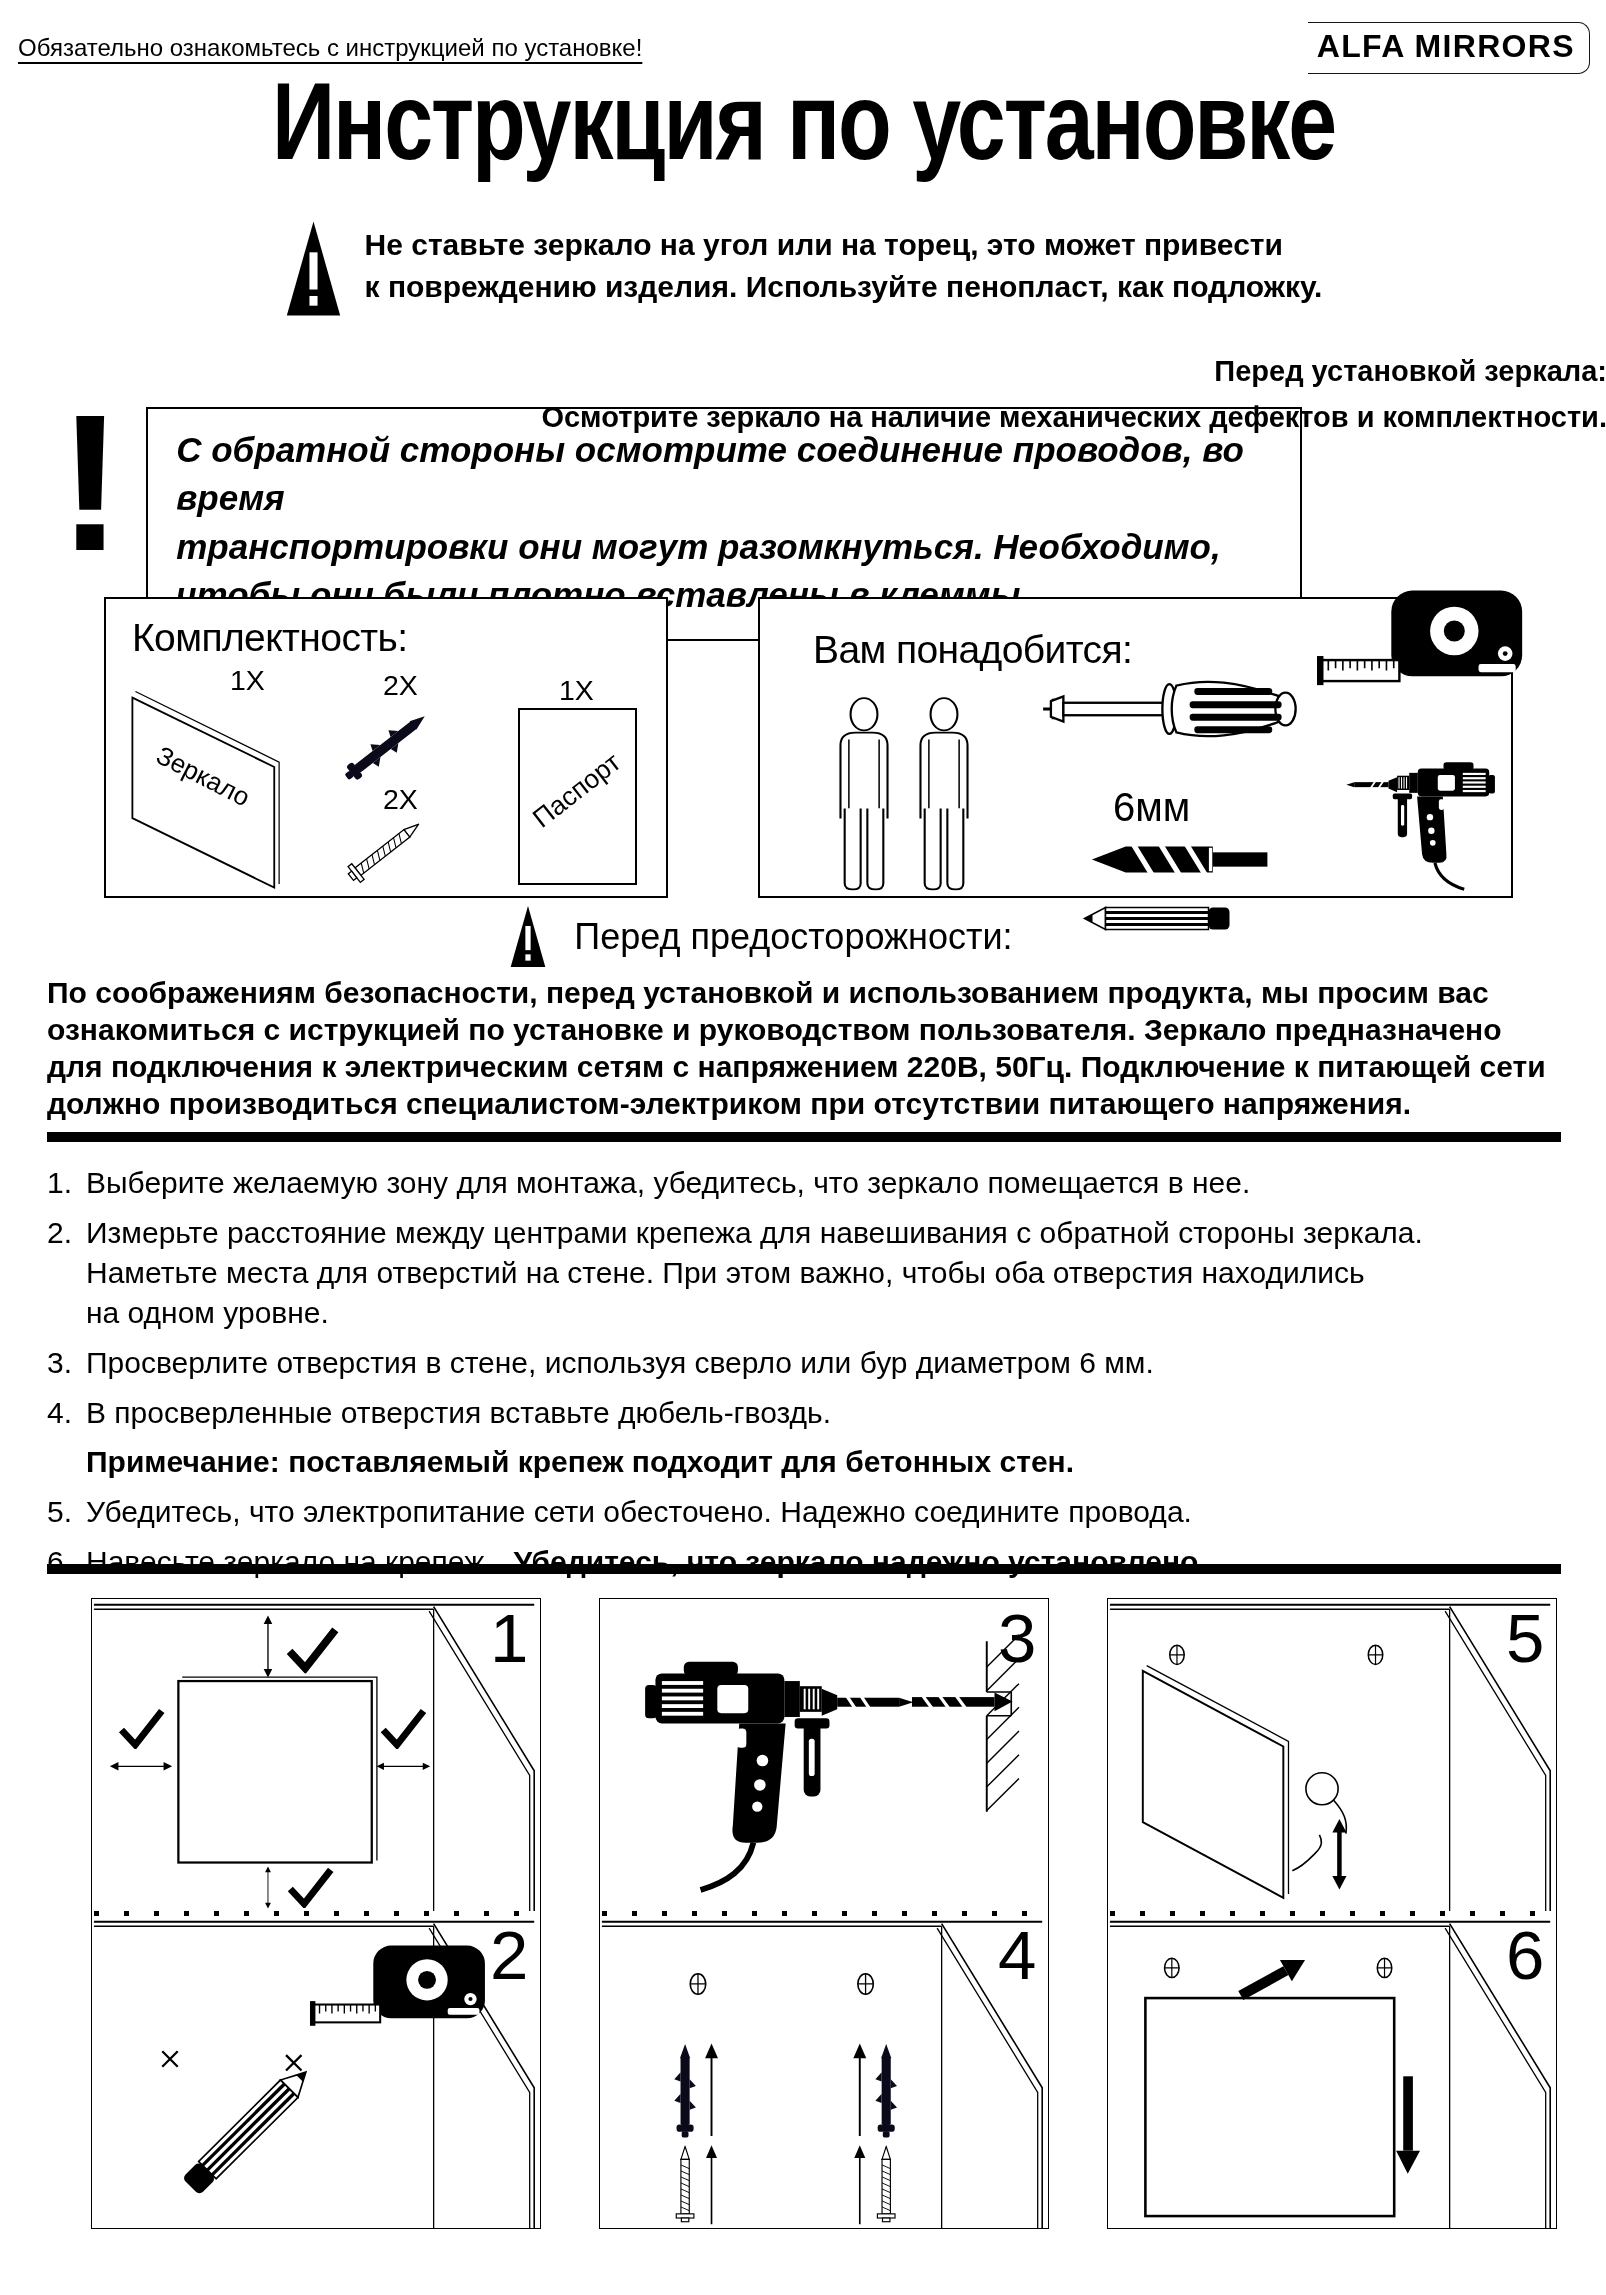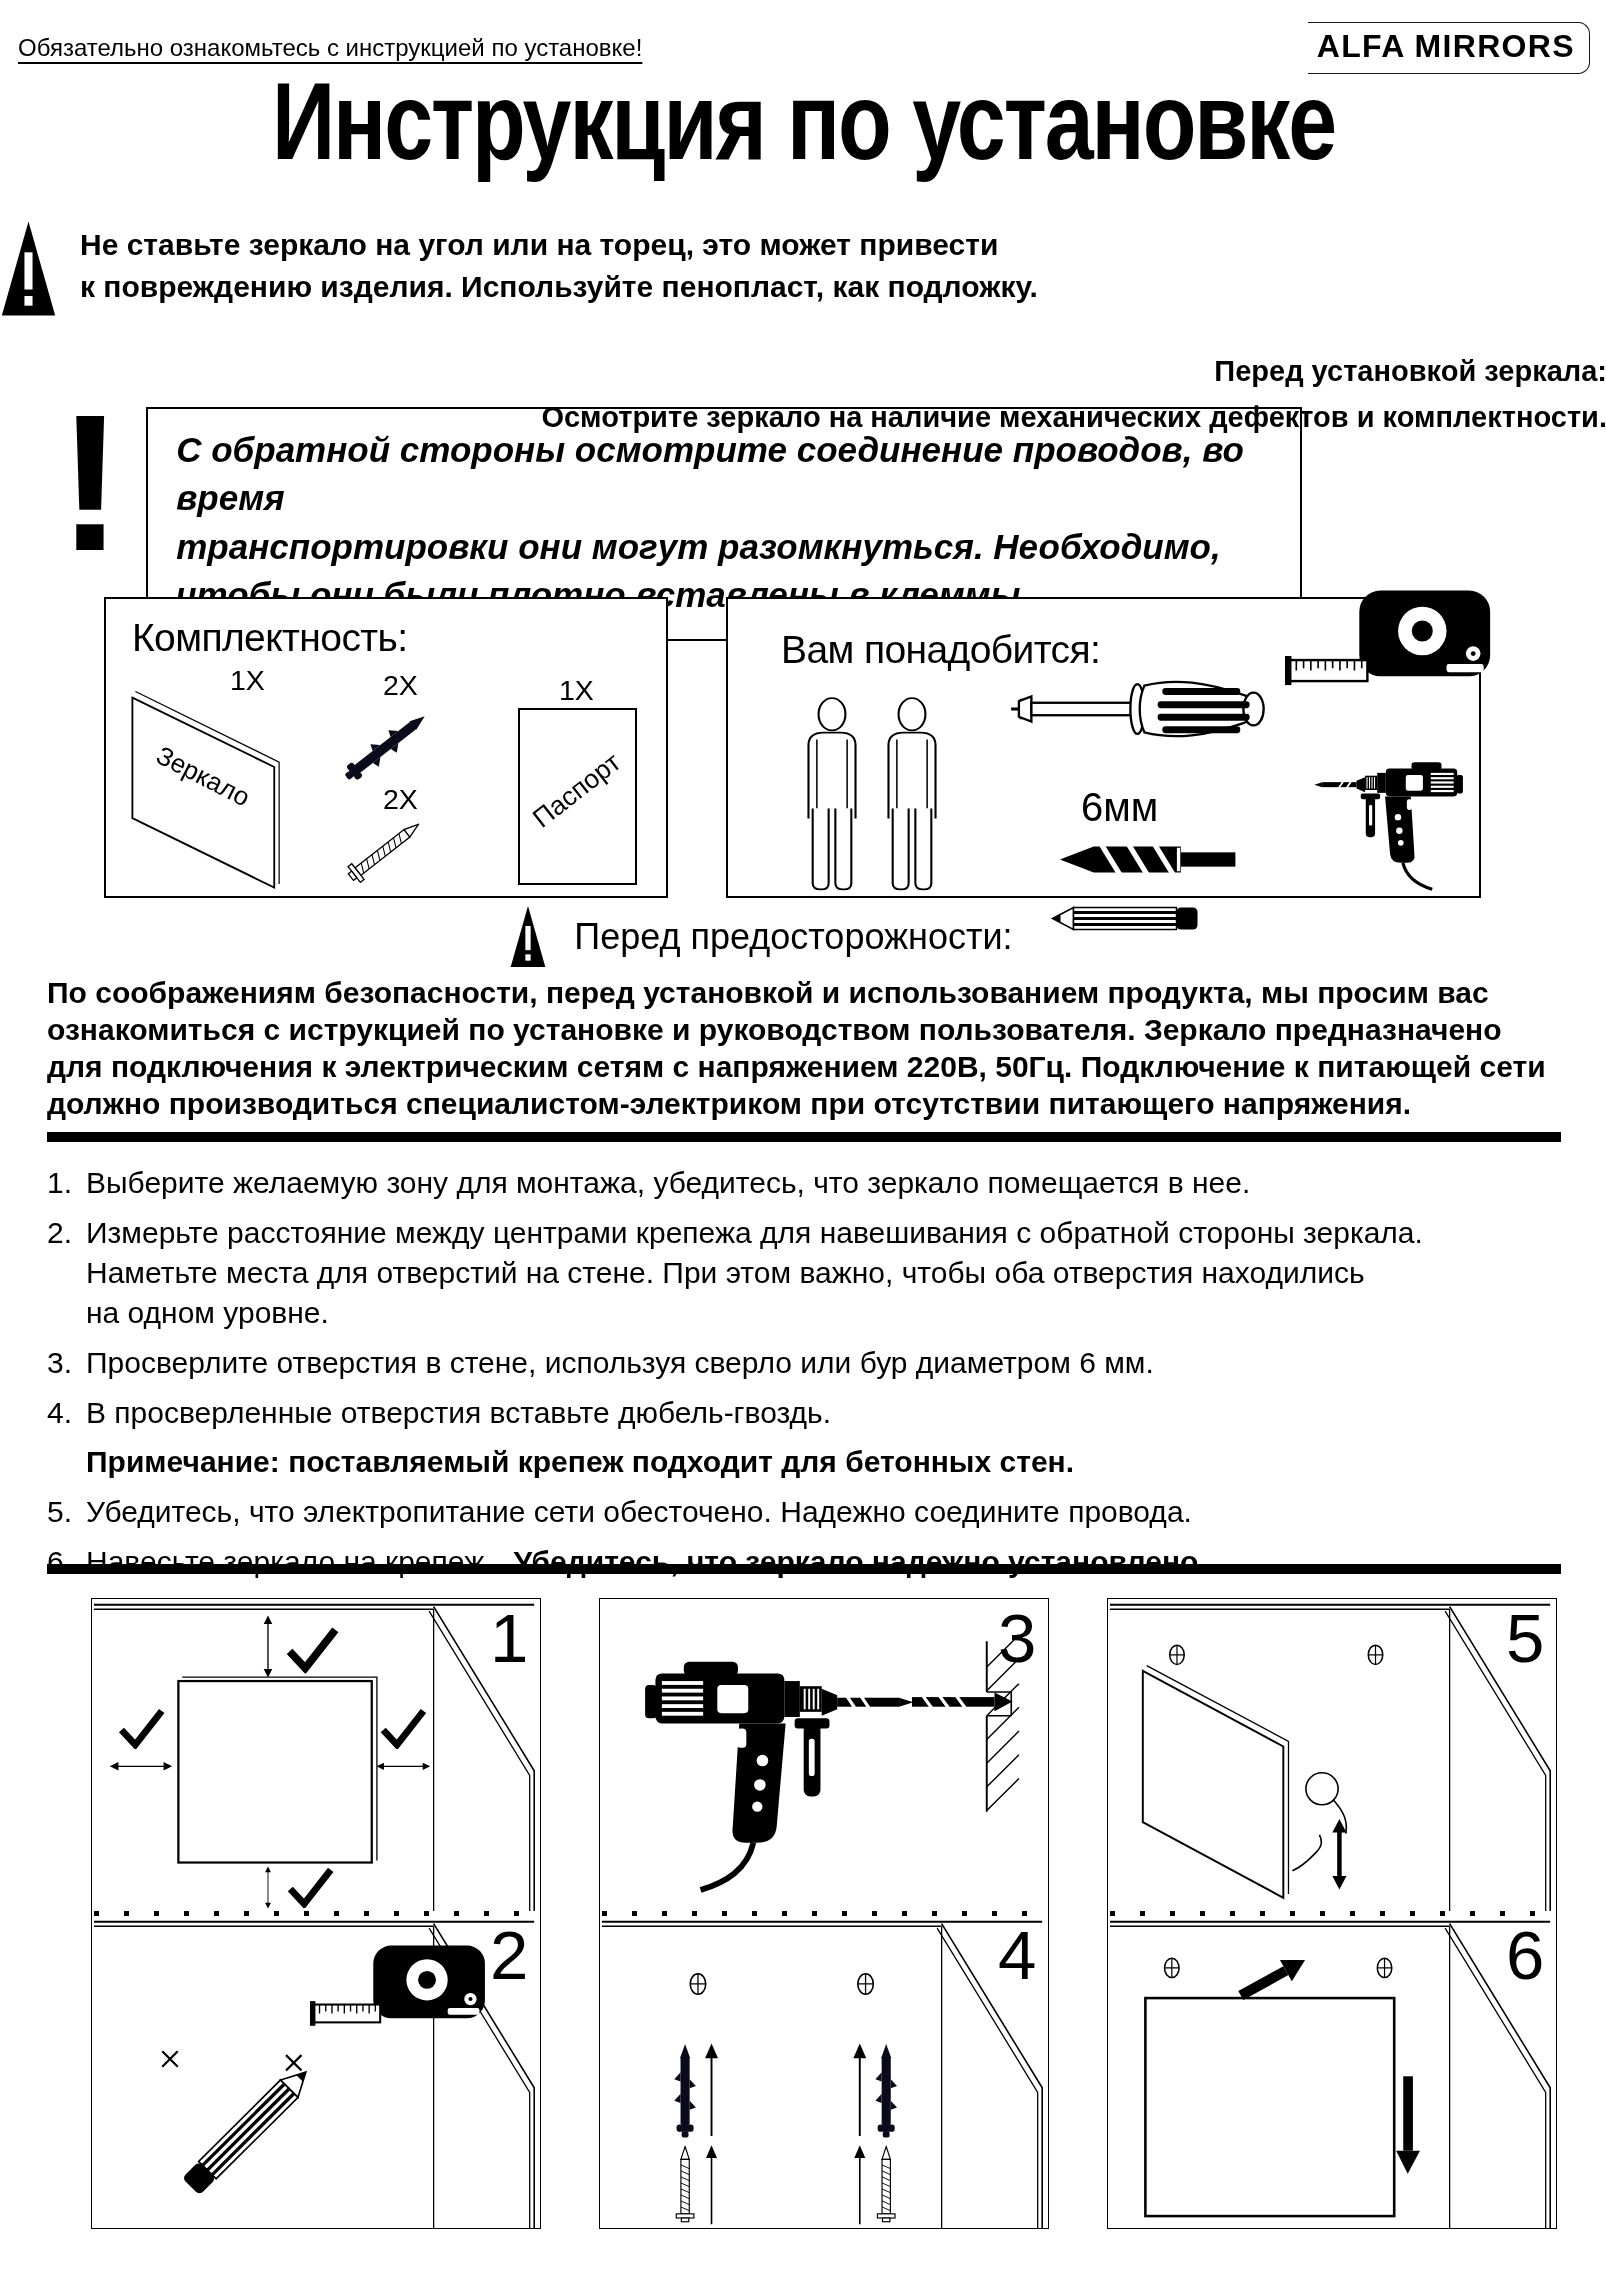--- a/index.html
+++ b/index.html
@@ -8,37 +8,37 @@
   
   .top-note{position:absolute;left:18px;top:34px;font-size:24px;
             text-decoration:underline;text-decoration-thickness:1.9px;text-underline-offset:5.8px;}
   .brand{position:absolute;right:17px;top:22px;font-size:32px;font-weight:700;letter-spacing:1.3px;
          padding:5.2px 14.2px 7.8px 9px;border:1.9px solid #161616;border-left:0;
          border-radius:0 11.7px 11.7px 0;}
   .title{position:absolute;top:57px;left:0;width:100%;text-align:center;
          font-size:110px;font-weight:700;letter-spacing:-2.6px;white-space:nowrap;}
   .title>span{display:inline-block;transform:scaleX(.80);transform-origin:center;}
   
-  .warn1{position:absolute;top:220px;left:0;width:100%;display:flex;
+  .warn1{position:absolute;top:220px;left:0;width:100%;display:flex;justify-content:center;
          align-items:flex-start;gap:23px;}
   .warn1 .tri{flex:0 0 auto;}
   .warn1 .wtxt{font-size:30px;font-weight:700;line-height:1.42;white-space:pre-line;padding-top:3.9px;}
   .before{position:absolute;top:350px;left:0;width:100%;text-align:right;
           font-size:29px;font-weight:700;line-height:1.45;}
   .before .bt{margin-bottom:3.9px;}
   
   .imp{position:absolute;top:407px;left:58px;display:flex;align-items:flex-start;gap:27px;}
   .bang{font-size:194px;font-weight:700;line-height:.78;letter-spacing:-3.9px;}
   .impbox{border:2.6px solid #000;width:1156px;padding:17px 26px 19.4px 28.5px;box-sizing:border-box;}
   .impbox .itxt{font-size:35px;font-weight:700;font-style:italic;line-height:1.38;white-space:pre-line;}
   
   .boxes{position:absolute;top:597px;left:104px;display:flex;gap:58px;}
   .pkg,.tools{border:2.6px solid #000;height:301px;position:relative;box-sizing:border-box;background:#fff;}
   .pkg{width:564px;}
-  .tools{width:755px;}
+  .tools{width:755px;margin-left:32px;}
   .boxtitle{position:absolute;font-size:39px;letter-spacing:-0.6px;}
   .qty{position:absolute;font-size:28.5px;}
   .rotlabel{position:absolute;font-size:24.6px;text-align:center;}
   .passport{position:absolute;left:412px;top:109px;width:115px;height:173px;border:2.6px solid #000;}
   .pk-dowel{position:absolute;left:264px;top:97px;width:31px;height:102px;transform:rotate(52deg);}
   .pk-screw{position:absolute;left:262px;top:207px;width:30px;height:92px;transform:rotate(52deg);}
   .t-abs{position:absolute;}
   .six{position:absolute;left:353px;top:186px;font-size:40px;}
   
   .prec-title{position:absolute;top:905px;left:0;width:100%;display:flex;justify-content:center;

